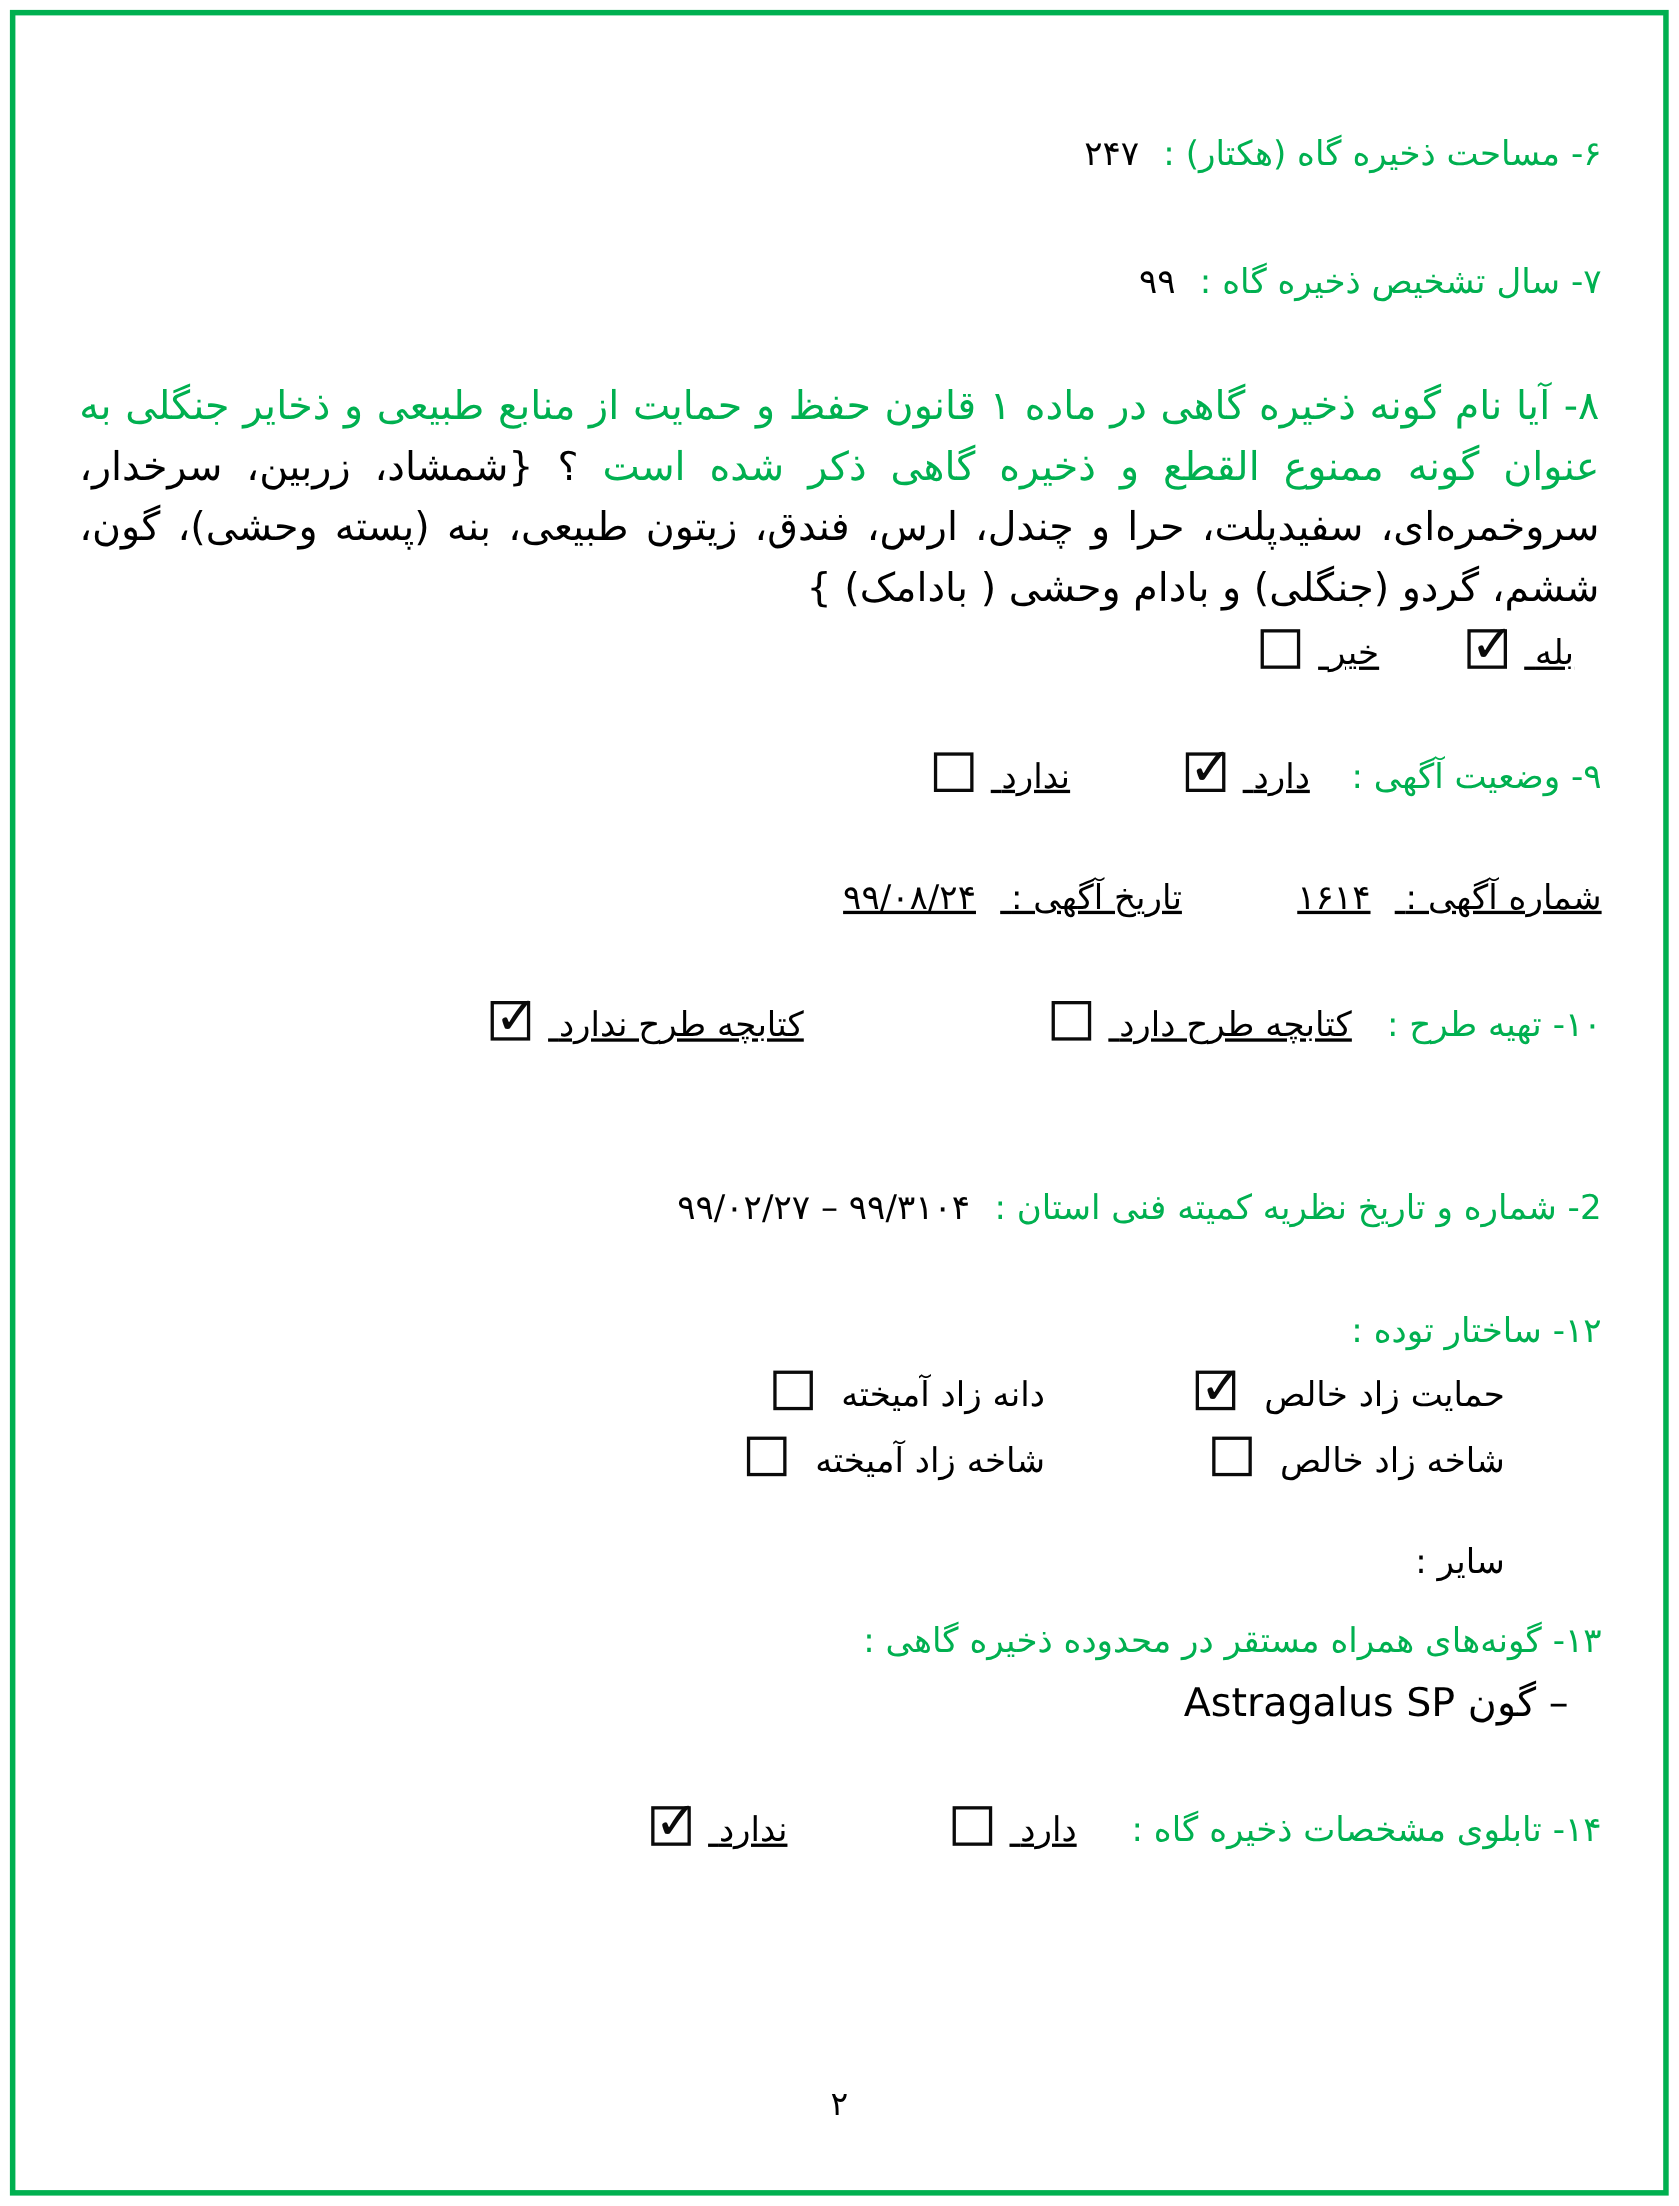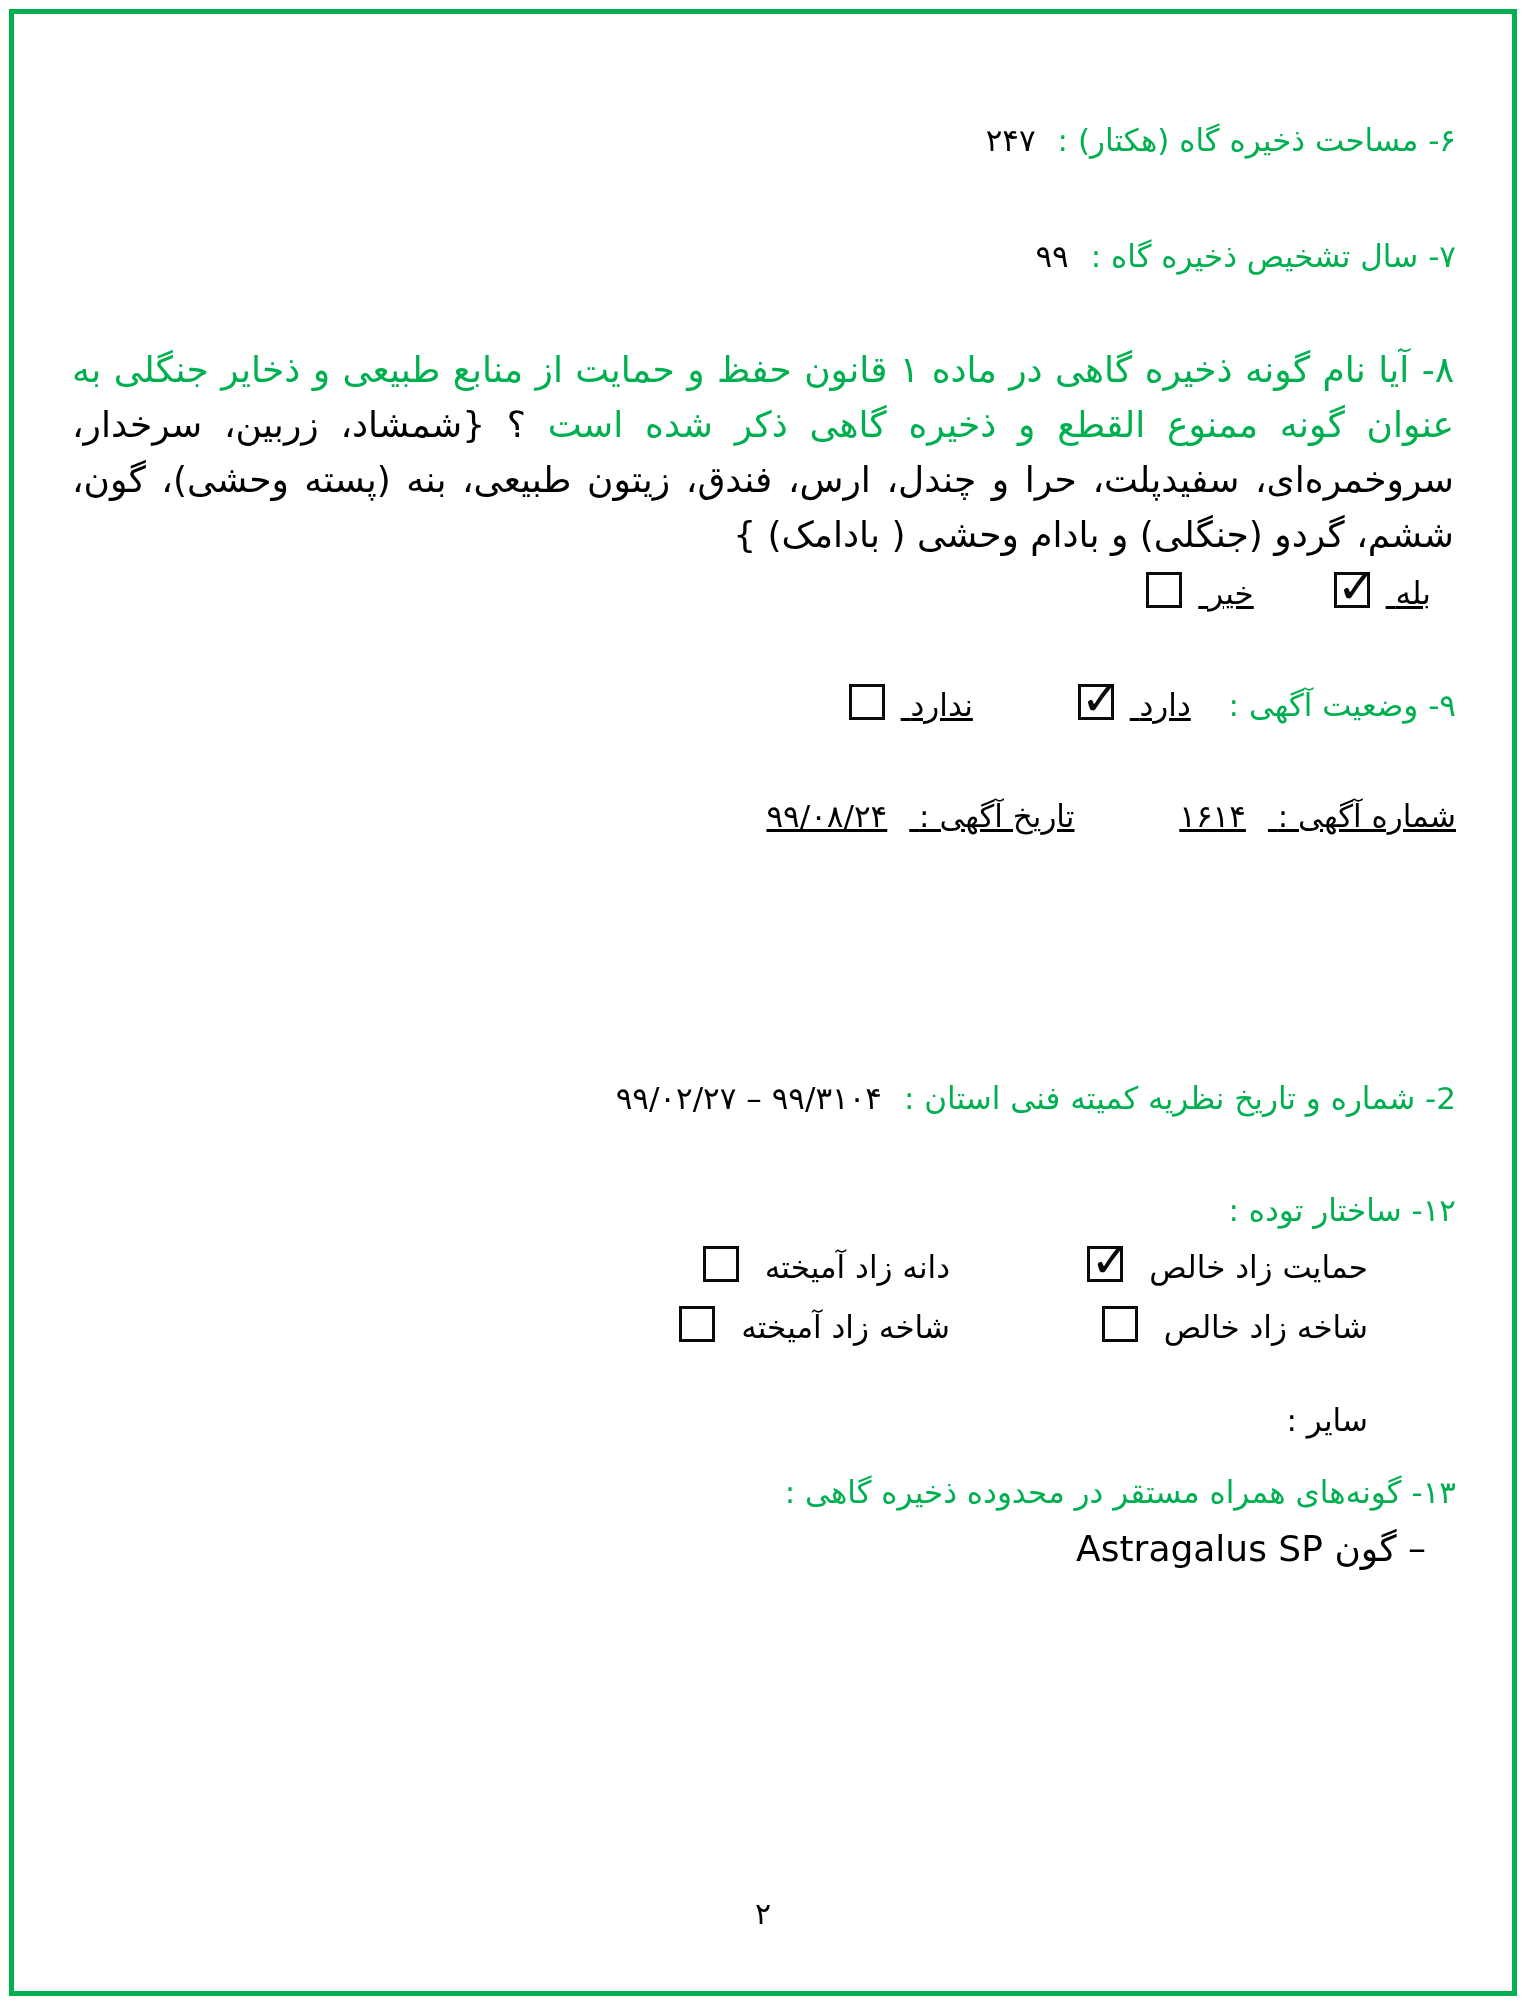--- a/index.html
+++ b/index.html
@@ -91,20 +91,31 @@
     <span class="opt">
       <span>شماره آگهی :</span>
       <span class="v" style="margin-left:95px">۱۶۱۴</span>
     </span>
     <span class="opt">
       <span>تاریخ آگهی :</span>
       <span class="v">۹۹/۰۸/۲۴</span>
     </span>
   </div>
 
+  <div class="line" style="top:910px">
+    <span class="g" style="margin-left:22px">۱۰- تهیه طرح :</span>
+    <span class="opt">
+      <span>کتابچه طرح دارد</span>
+      <span class="cb" style="margin-left:215px"></span>
+    </span>
+    <span class="opt">
+      <span>کتابچه طرح ندارد</span>
+      <span class="cb on"></span>
+    </span>
+  </div>
 
   <div class="line" style="top:1080px">
     <span class="g">2- شماره و تاریخ نظریه کمیته فنی استان :</span><span class="v">۹۹/۳۱۰۴ – ۹۹/۰۲/۲۷</span>
   </div>
 
   <div class="line" style="top:1192px">
     <span class="g">۱۲- ساختار توده :</span>
   </div>
   <div class="line" style="top:1246px; right:158px">
     <span>حمایت زاد خالص</span>
@@ -126,15 +137,26 @@
     <span>سایر :</span>
   </div>
 
   <div class="line" style="top:1474px">
     <span class="g">۱۳- گونه‌های همراه مستقر در محدوده ذخیره گاهی :</span>
   </div>
   <div class="line species" style="top:1528px; right:100px">
     <span>– گون Astragalus SP</span>
   </div>
 
+  <div class="line" style="top:1642px">
+    <span class="g" style="margin-left:40px">۱۴- تابلوی مشخصات ذخیره گاه :</span>
+    <span class="opt">
+      <span>دارد</span>
+      <span class="cb" style="margin-left:140px"></span>
+    </span>
+    <span class="opt">
+      <span>ندارد</span>
+      <span class="cb on"></span>
+    </span>
+  </div>
 
   <div class="pagenum" style="top:1896px">۲</div>
 </div>
 
 </body></html>

